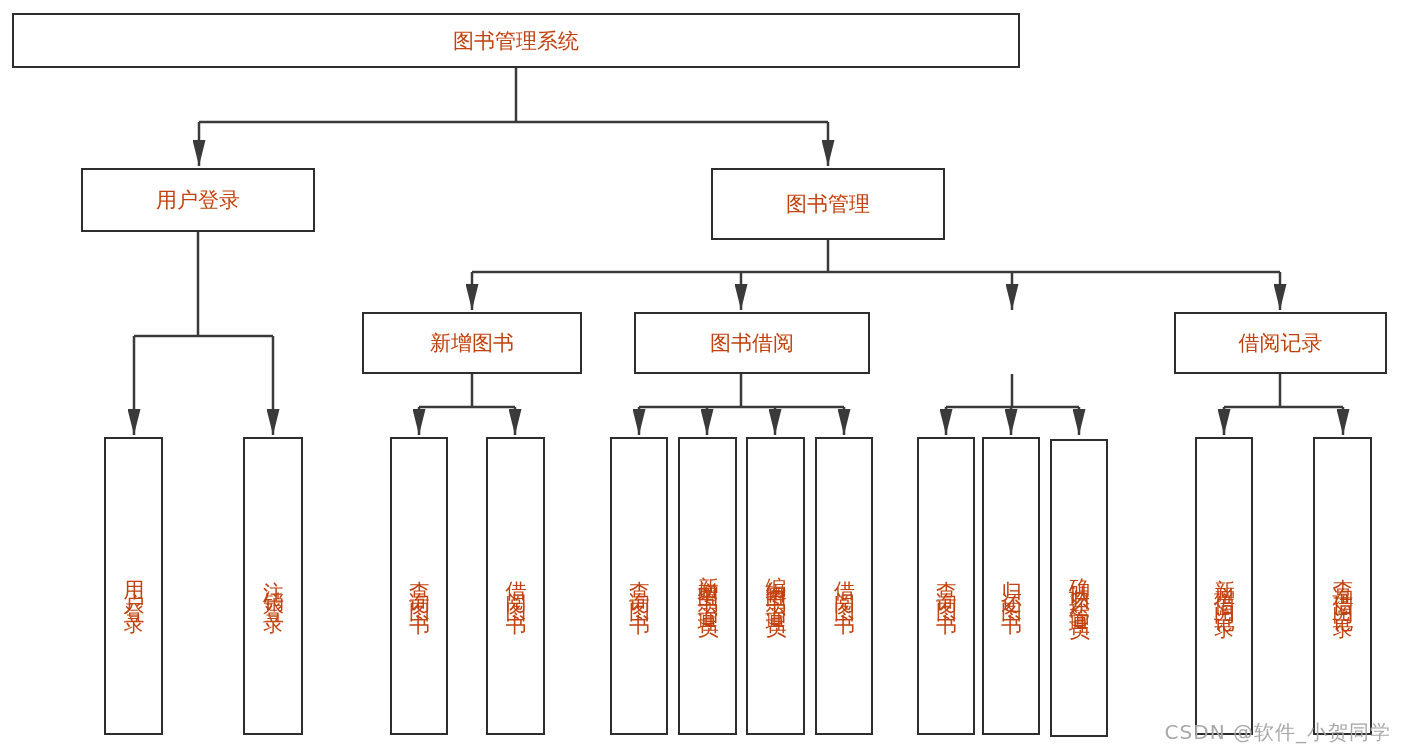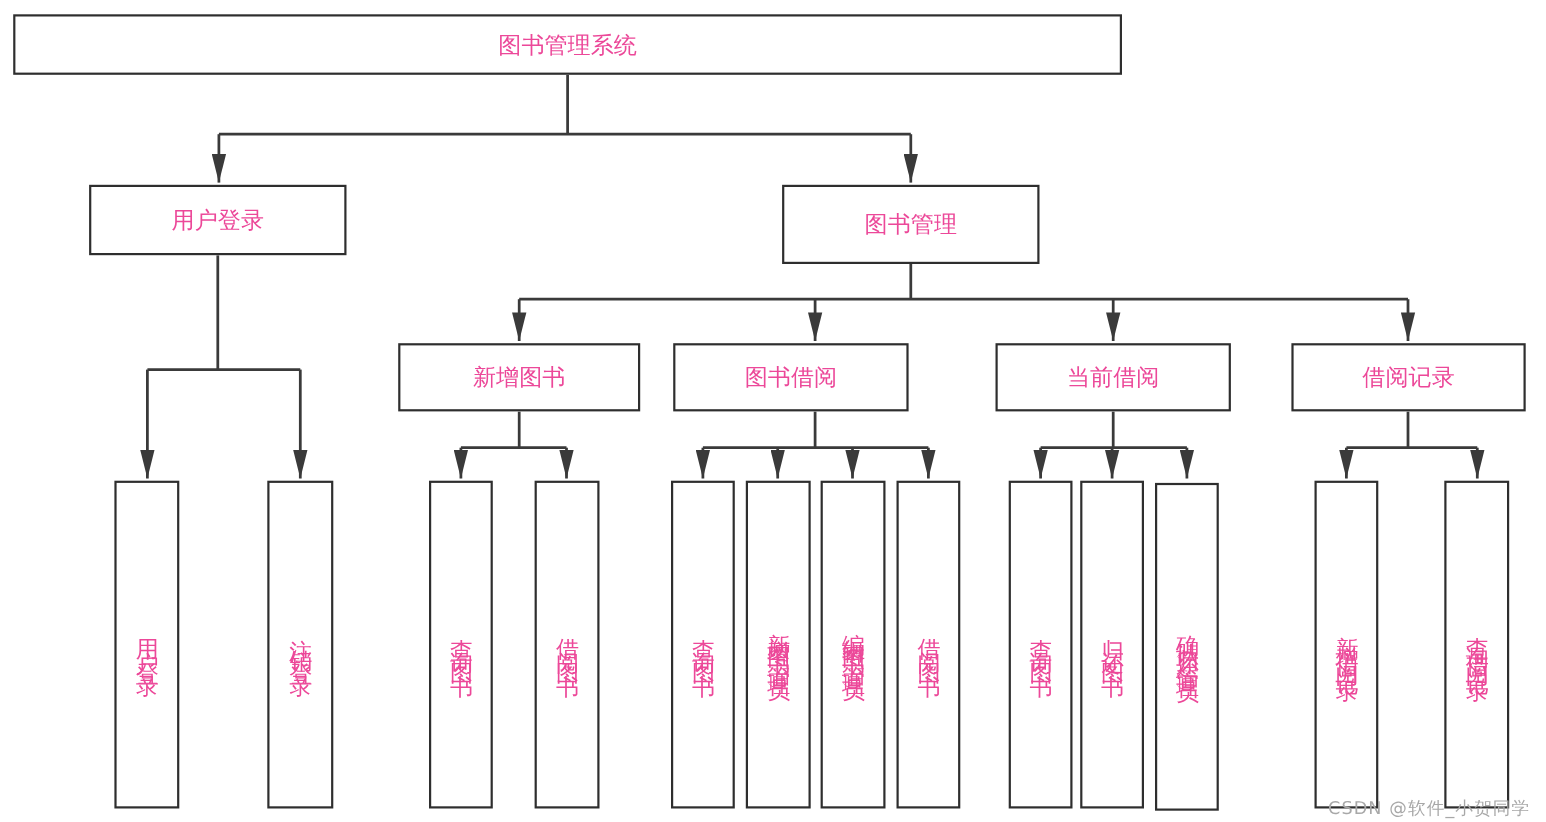--- a/index.html
+++ b/index.html
@@ -22,37 +22,37 @@
     height: 747px;
   }
   .node {
     position: absolute;
     box-sizing: border-box;
     border: 2.5px solid #2e2e2e;
     background: #ffffff;
     display: flex;
     align-items: center;
     justify-content: center;
-    color: #ec4899;
+    color: #c2410c;
     font-size: 21px;
     text-align: left;
     z-index: 2;
   }
   .node.vertical {
     writing-mode: vertical-rl;
     text-orientation: mixed;
     letter-spacing: 11px;
     font-size: 21px;
     line-height: 1;
   }
   .watermark {
     position: absolute;
     right: 14px;
     bottom: 1px;
-    font-size: 16px;
+    font-size: 20px;
     color: #a8a8a8;
     letter-spacing: 1px;
     z-index: 3;
     white-space: nowrap;
   }
 </style>
 </head>
 <body>
 
 <div class="canvas">
@@ -100,22 +100,21 @@
       <path d="M1343,407 V435" marker-end="url(#arrow)"></path>
     </g>
   </svg>
 
   <div class="node" style="left:12px; top:13px; width:1008px; height:55px;">图书管理系统</div>
 
   <div class="node" style="left:81px; top:168px; width:234px; height:64px;">用户登录</div>
   <div class="node" style="left:711px; top:168px; width:234px; height:72px;">图书管理</div>
 
   <div class="node" style="left:362px; top:312px; width:220px; height:62px;">新增图书</div>
-  <div class="node" style="left:612px; top:312px; width:214px; height:62px;">图书借阅</div>
-  <div class="node" style="left:905px; top:312px; width:214px; height:62px;">当前借阅</div>
+  <div class="node" style="left:634px; top:312px; width:236px; height:62px;">图书借阅</div>
   <div class="node" style="left:1174px; top:312px; width:213px; height:62px;">借阅记录</div>
 
   <div class="node vertical" style="left:104px; top:437px; width:59px; height:298px;">用户登录</div>
   <div class="node vertical" style="left:243px; top:437px; width:60px; height:298px;">注销登录</div>
 
   <div class="node vertical" style="left:390px; top:437px; width:58px; height:298px;">查询图书</div>
   <div class="node vertical" style="left:486px; top:437px; width:59px; height:298px;">借阅图书</div>
 
   <div class="node vertical" style="left:610px; top:437px; width:58px; height:298px;">查询图书</div>
   <div class="node vertical" style="left:678px; top:437px; width:59px; height:298px; letter-spacing:6px;">新增图书（管理员）</div>

